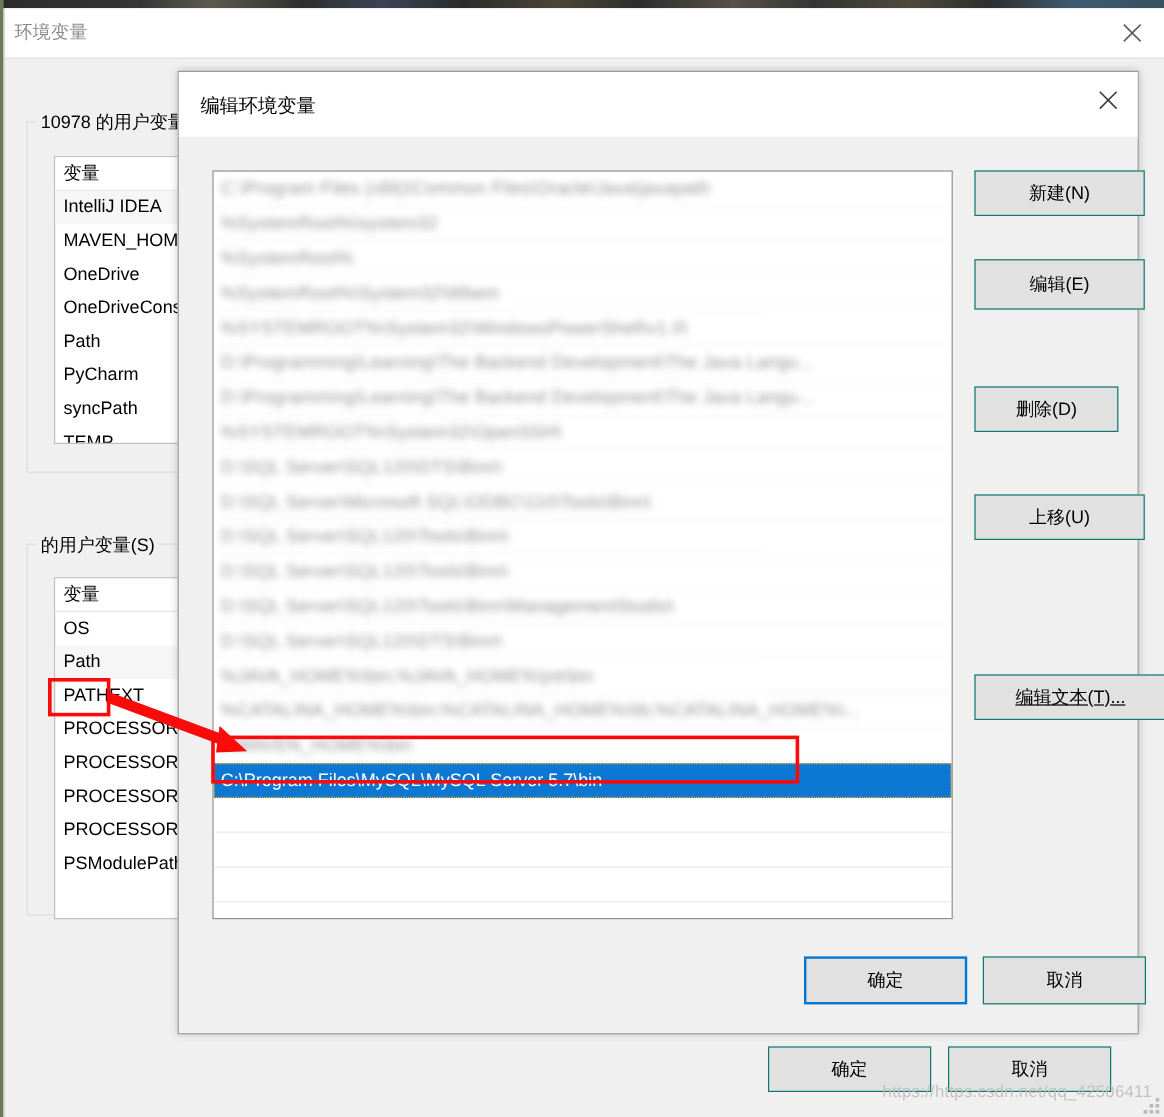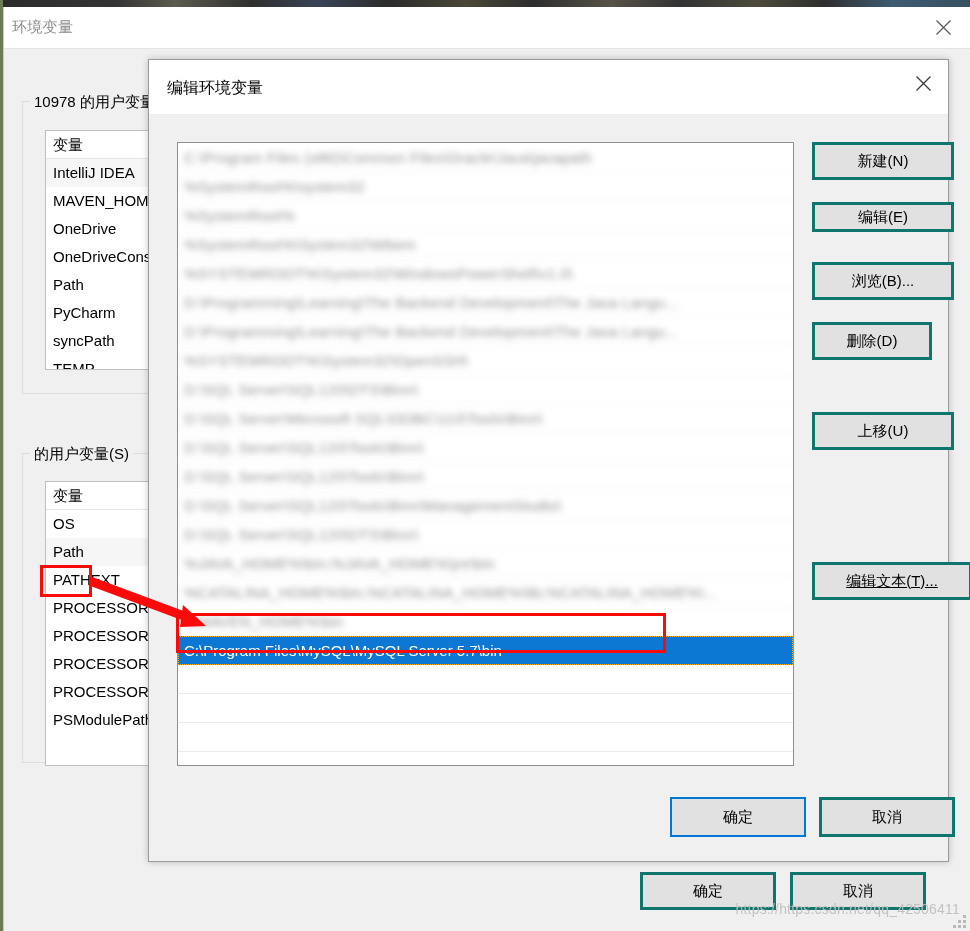--- a/index.html
+++ b/index.html
@@ -95,21 +95,21 @@
     padding-left: 7px;
     font-size: 15px; color: #000;
     white-space: nowrap;
     overflow: hidden;
   }
   .var-row.alt { background: #f6f6f6; }
 
   
   .btn {
     background: #e1e1e1;
-    border: 3px solid #0f766e;
+    border: 1px solid #0f766e;
     font-size: 15px;
     color: #000;
     display: flex; align-items: center; justify-content: center;
     cursor: default;
     font-family: "Liberation Sans", "DejaVu Sans", sans-serif;
     padding: 0;
   }
   .btn.default {
     border: 2px solid #0078d7;
     background: #e1e1e1;
@@ -301,22 +301,21 @@
         <div class="path-row blurred">%CATALINA_HOME%\bin;%CATALINA_HOME%\lib;%CATALINA_HOME%\...</div>
         <div class="path-row blurred">%MAVEN_HOME%\bin</div>
         <div class="path-row selected">C:\Program Files\MySQL\MySQL Server 5.7\bin</div>
         <div class="path-row empty"></div>
         <div class="path-row empty"></div>
         <div class="path-row empty"></div>
         <div class="path-row empty"></div>
       </div>
 
     <button class="btn sb-slot" style="left:663px; top:82px;  width:142px; height:38px;">新建(N)</button>
-    <button class="btn sb-slot" style="left:663px; top:142px; width:142px; height:30px;">编辑(E)</button>
-    <button class="btn sb-slot" style="left:663px; top:202px; width:142px; height:38px;">浏览(B)...</button>
+    <button class="btn sb-slot" style="left:663px; top:156px; width:142px; height:42px;">编辑(E)</button>
     <button class="btn sb-slot" style="left:663px; top:262px; width:120px; height:38px;">删除(D)</button>
     <button class="btn sb-slot" style="left:663px; top:352px; width:142px; height:38px;">上移(U)</button>
     <button class="btn sb-slot" style="left:663px; top:502px; width:160px; height:38px;text-decoration:underline;">编辑文本(T)...</button>
 
     <button class="btn default inner-footer-btn" style="left:521px; top:737px; width:136px; height:40px;">确定</button>
     <button class="btn inner-footer-btn" style="left:670px; top:737px; width:136px; height:40px;">取消</button>
   </div>
 
   <div class="red-box" style="left:40px; top:565px; width:52px; height:32px;"></div>
 

